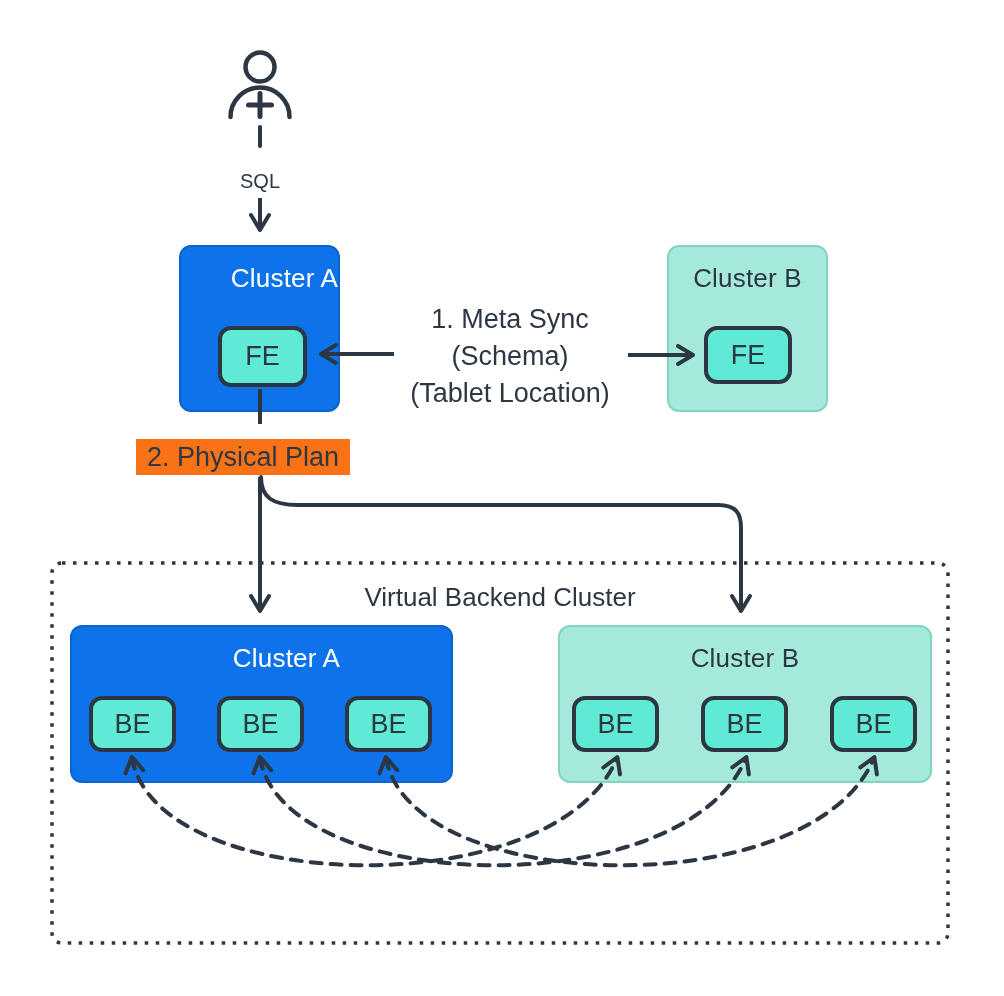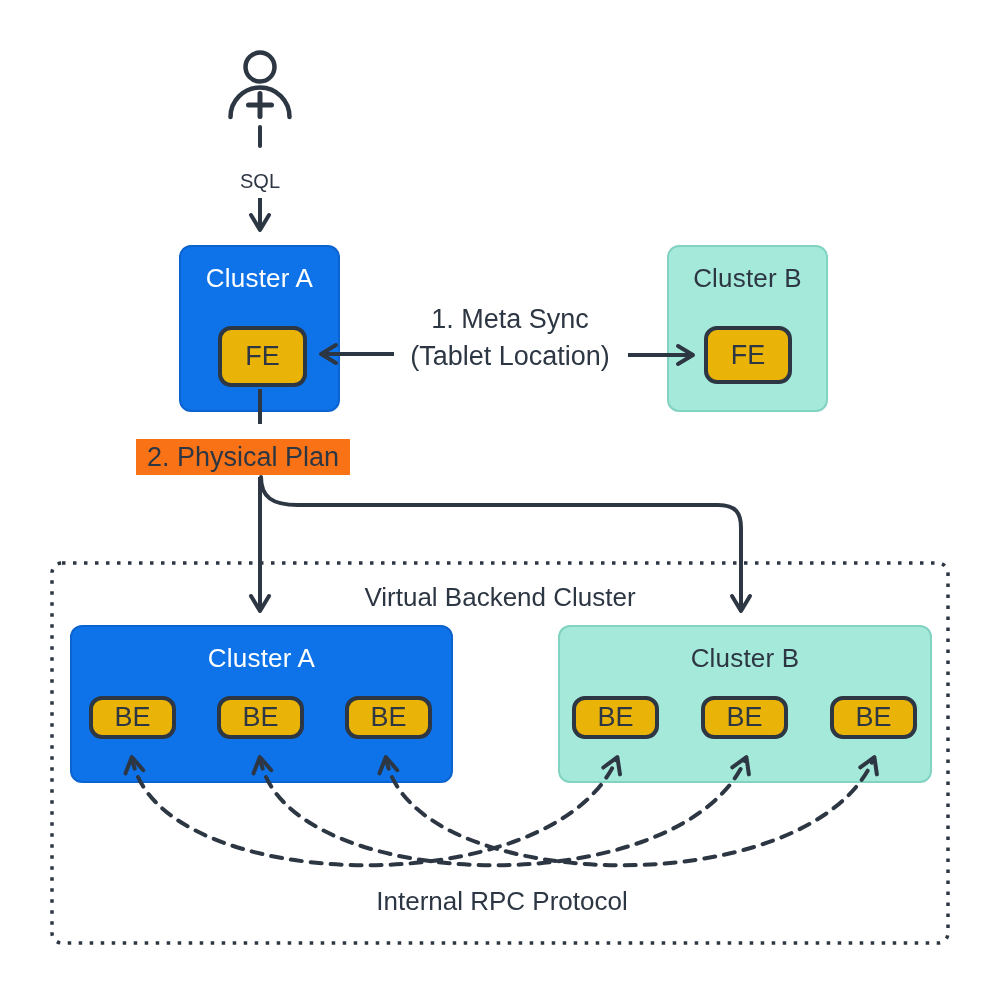--- a/index.html
+++ b/index.html
@@ -14,35 +14,35 @@
   .stage * { box-sizing: border-box; }
 
   
   .box { position: absolute; border-radius: 12px; z-index: 1; }
   .box.blue { background: var(--blue, #0e73e8); border: 2px solid var(--blueBorder, #0b63cf); }
   .box.teal { background: var(--teal, #a4e9d9); border: 2px solid var(--tealBorder, #82d3c2); }
   .cluster-title {
     width: 100%; text-align: center; font-size: 26px; margin-top: 16px;
     letter-spacing: 0.2px;
   }
-  .blue > .cluster-title { color: #ffffff; }
+  .blue > .cluster-title { color: #ffffff; margin-left: 25px; }
   .teal > .cluster-title { color: var(--dark, #2d3643); }
 
   
   .node {
-    position: absolute; background: #eab308;
+    position: absolute; background: #5eead4;
     border: 4px solid var(--dark, #2d3643); border-radius: 13px;
     display: flex; align-items: center; justify-content: center;
     font-size: 27px; color: var(--dark, #2d3643);
   }
   .node-row {
     position: absolute; left: 0; right: 0; top: 69px; height: 58px;
     display: flex; justify-content: space-between;
   }
-  .node-row .node { position: static; width: 87px; height: 43px; text-align: right; }
+  .node-row .node { position: static; width: 87px; height: 56px; text-align: right; }
   .row-a { padding: 0 19px 0 17px; }
   .row-b { padding: 0 13px 0 12px; }
 
   
   svg.wires { position: absolute; left: 0; top: 0; z-index: 2; pointer-events: none; }
   .st  { fill: none; stroke: var(--dark, #2d3643); stroke-width: 4; }
   .rnd { stroke-linecap: round; stroke-linejoin: round; }
   .icon-st { fill: none; stroke: var(--dark, #2d3643); stroke-width: 4.5; stroke-linecap: round; }
   .plus-st { fill: none; stroke: var(--dark, #2d3643); stroke-width: 5; stroke-linecap: round; }
   .dashed { stroke-dasharray: 11 9; }
@@ -138,22 +138,22 @@
 
     <path class="st dashed rnd" d="M132 758 C 156 896, 556 906, 617 758" marker-start="url(#arw)" marker-end="url(#arw)"></path>
     <path class="st dashed rnd" d="M260 758 C 284 896, 684 906, 746 758" marker-start="url(#arw)" marker-end="url(#arw)"></path>
     <path class="st dashed rnd" d="M386 758 C 410 896, 812 906, 874 758" marker-start="url(#arw)" marker-end="url(#arw)"></path>
   </svg>
 
   <div class="float-label sql-label">SQL</div>
 
   <div class="float-label meta-sync">
     <div>1. Meta Sync</div>
+    <div>(Schema)</div>
     <div>(Tablet Location)</div>
   </div>
 
   <div class="float-label physical-plan">2. Physical Plan</div>
 
   <div class="float-label vbc-title">Virtual Backend Cluster</div>
 
-  <div class="float-label rpc-label">Internal RPC Protocol</div>
 
 </div>
 
 </body></html>

